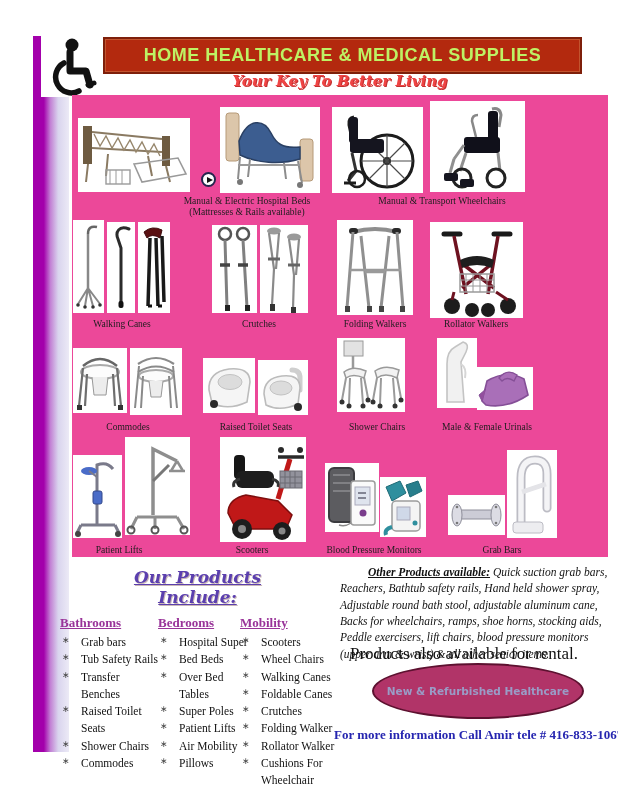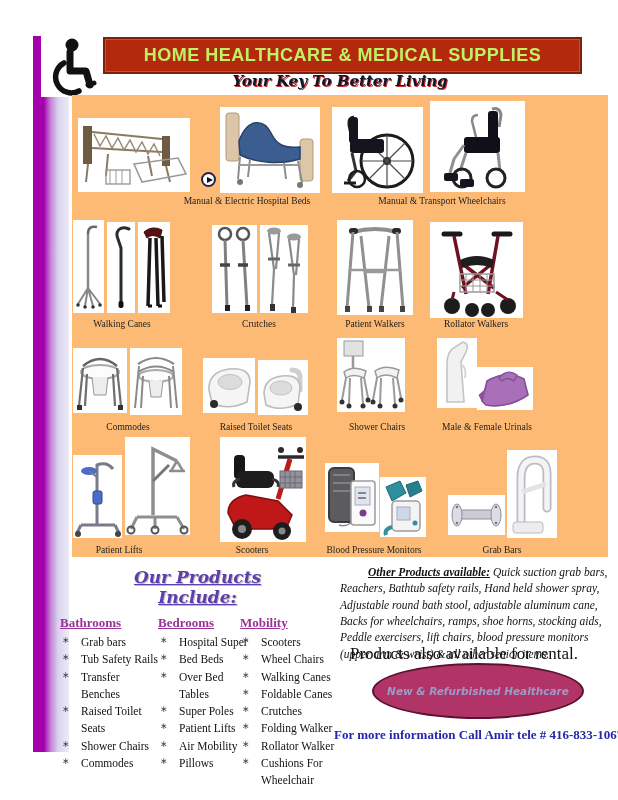--- a/index.html
+++ b/index.html
@@ -17,24 +17,24 @@
   
   #banner{left:103px;top:37px;width:475px;height:33px;background:#b3290e;
     border:2px solid #7e1f0a;box-shadow:inset 0 0 0 1px #c2542f;
     display:flex;align-items:center;justify-content:center;}
   #banner span{color:#bef264;font-family:"Liberation Sans",sans-serif;
     font-weight:bold;font-size:18px;letter-spacing:.5px;white-space:nowrap;}
 
   
   #tagline{left:170px;top:72px;width:340px;text-align:center;
     font-family:"DejaVu Serif",serif;font-style:italic;font-weight:bold;
-    font-size:15px;color:#0f172a;text-shadow:1px 1px 0 #c23030;}
-
-  
-  #canvas{left:72px;top:95px;width:536px;height:462px;background:#fdba74;}
+    font-size:15px;color:#ef4444;text-shadow:1px 1px 0 #c23030;}
+
+  
+  #canvas{left:72px;top:95px;width:536px;height:462px;background:#ec4899;}
   .tile{position:absolute;background:#ffffff;}
   .tile svg{display:block;}
   .cap{position:absolute;text-align:center;font-size:9.5px;line-height:10.5px;
        color:#1d1d1d;font-family:"Liberation Serif",serif;}
 
   
   #play{left:129px;top:77px;width:15px;height:15px;border-radius:50%;
     background:#fff;border:2px solid #25254e;box-sizing:border-box;cursor:pointer;}
   #play::after{content:"";position:absolute;left:4px;top:3px;width:0;height:0;
     border-left:6px solid #111;border-top:3px solid transparent;border-bottom:3px solid transparent;}
@@ -58,21 +58,21 @@
   #other-products{left:340px;top:564px;width:276px;
     font-style:italic;font-size:11.5px;line-height:1.42;color:#111;}
   #other-products b{font-weight:bold;text-decoration:underline;margin-left:28px;}
 
   #rental-note{left:350px;top:644px;width:260px;text-align:left;
     font-size:17px;color:#111;}
 
   #promo-oval{left:372px;top:663px;width:212px;height:56px;background:#b13468;
     border:2px solid #5d1130;border-radius:50%;box-sizing:border-box;
     display:flex;flex-direction:column;align-items:center;justify-content:center;}
-  #promo-oval div{font-family:"DejaVu Sans",sans-serif;font-style:italic;
+  #promo-oval div{font-family:"DejaVu Sans",sans-serif;
     font-size:10.5px;font-weight:bold;color:#9a9cc6;line-height:1.35;white-space:nowrap;}
 
   #contact{left:334px;top:727px;width:284px;font-weight:bold;font-size:13px;
     color:#2626b0;font-family:"Liberation Serif",serif;white-space:nowrap;}
 </style>
 </head>
 <body>
 
 <div class="abs" id="side-bar"></div>
 
@@ -143,20 +143,21 @@
       <circle cx="32" cy="77" r="9" stroke="#222" stroke-width="3" fill="none"></circle>
       <circle cx="66" cy="77" r="9" stroke="#222" stroke-width="3" fill="none"></circle>
       <rect x="14" y="72" width="14" height="8" rx="2" fill="#15151f"></rect>
       <rect x="30" y="78" width="14" height="8" rx="2" fill="#15151f"></rect>
       <path d="M46,36 L42,20 q0,-6 6,-6" stroke="#888" stroke-width="2.5" fill="none"></path>
     </svg>
   </div>
 
   <div class="cap" style="left:67px;top:101px;width:216px;">
     <div>Manual &amp; Electric Hospital Beds</div>
+    <div>(Mattresses &amp; Rails available)</div>
   </div>
   <div class="cap" style="left:272px;top:101px;width:196px;">Manual &amp; Transport Wheelchairs</div>
 
   <div class="tile" style="left:1px;top:125px;width:31px;height:93px;">
     <svg width="31" height="93" viewBox="0 0 31 93">
       <path d="M15,14 Q15,5 24,7" stroke="#666" stroke-width="2.5" fill="none"></path>
       <path d="M15,14 V68" stroke="#888" stroke-width="2.5"></path>
       <path d="M15,68 L5,84 M15,68 L12,86 M15,68 L20,86 M15,68 L27,84" stroke="#888" stroke-width="2"></path>
       <circle cx="5" cy="85" r="1.8" fill="#333"></circle>
         <circle cx="12" cy="87" r="1.8" fill="#333"></circle>
@@ -220,21 +221,21 @@
       <circle cx="22" cy="84" r="8" fill="#1c1c1c"></circle>
         <circle cx="42" cy="88" r="7" fill="#1c1c1c"></circle>
       <circle cx="58" cy="88" r="7" fill="#1c1c1c"></circle>
         <circle cx="78" cy="84" r="8" fill="#1c1c1c"></circle>
       <path d="M24,70 L22,78 M66,70 L78,78" stroke="#6e1220" stroke-width="3"></path>
     </svg>
   </div>
 
   <div class="cap" style="left:0px;top:224px;width:100px;">Walking Canes</div>
   <div class="cap" style="left:137px;top:224px;width:100px;">Crutches</div>
-  <div class="cap" style="left:253px;top:224px;width:100px;">Patient Walkers</div>
+  <div class="cap" style="left:253px;top:224px;width:100px;">Folding Walkers</div>
   <div class="cap" style="left:349px;top:224px;width:110px;">Rollator Walkers</div>
 
   <div class="tile" style="left:1px;top:253px;width:54px;height:65px;">
     <svg width="54" height="65" viewBox="0 0 54 65">
       <path d="M10,18 Q27,4 44,18" stroke="#666" stroke-width="2.5" fill="none"></path>
       <ellipse cx="27" cy="24" rx="19" ry="7" fill="#fcfcfc" stroke="#aaa" stroke-width="2"></ellipse>
       <path d="M19,29 L21,47 H33 L35,29" fill="#ededed" stroke="#999"></path>
       <path d="M10,20 L6,58 M44,20 L48,58 M14,26 L12,58 M40,26 L42,58" stroke="#6e6e6e" stroke-width="2.2"></path>
       <rect x="4" y="57" width="5" height="5" fill="#333"></rect>
         <rect x="45" y="57" width="5" height="5" fill="#333"></rect>

